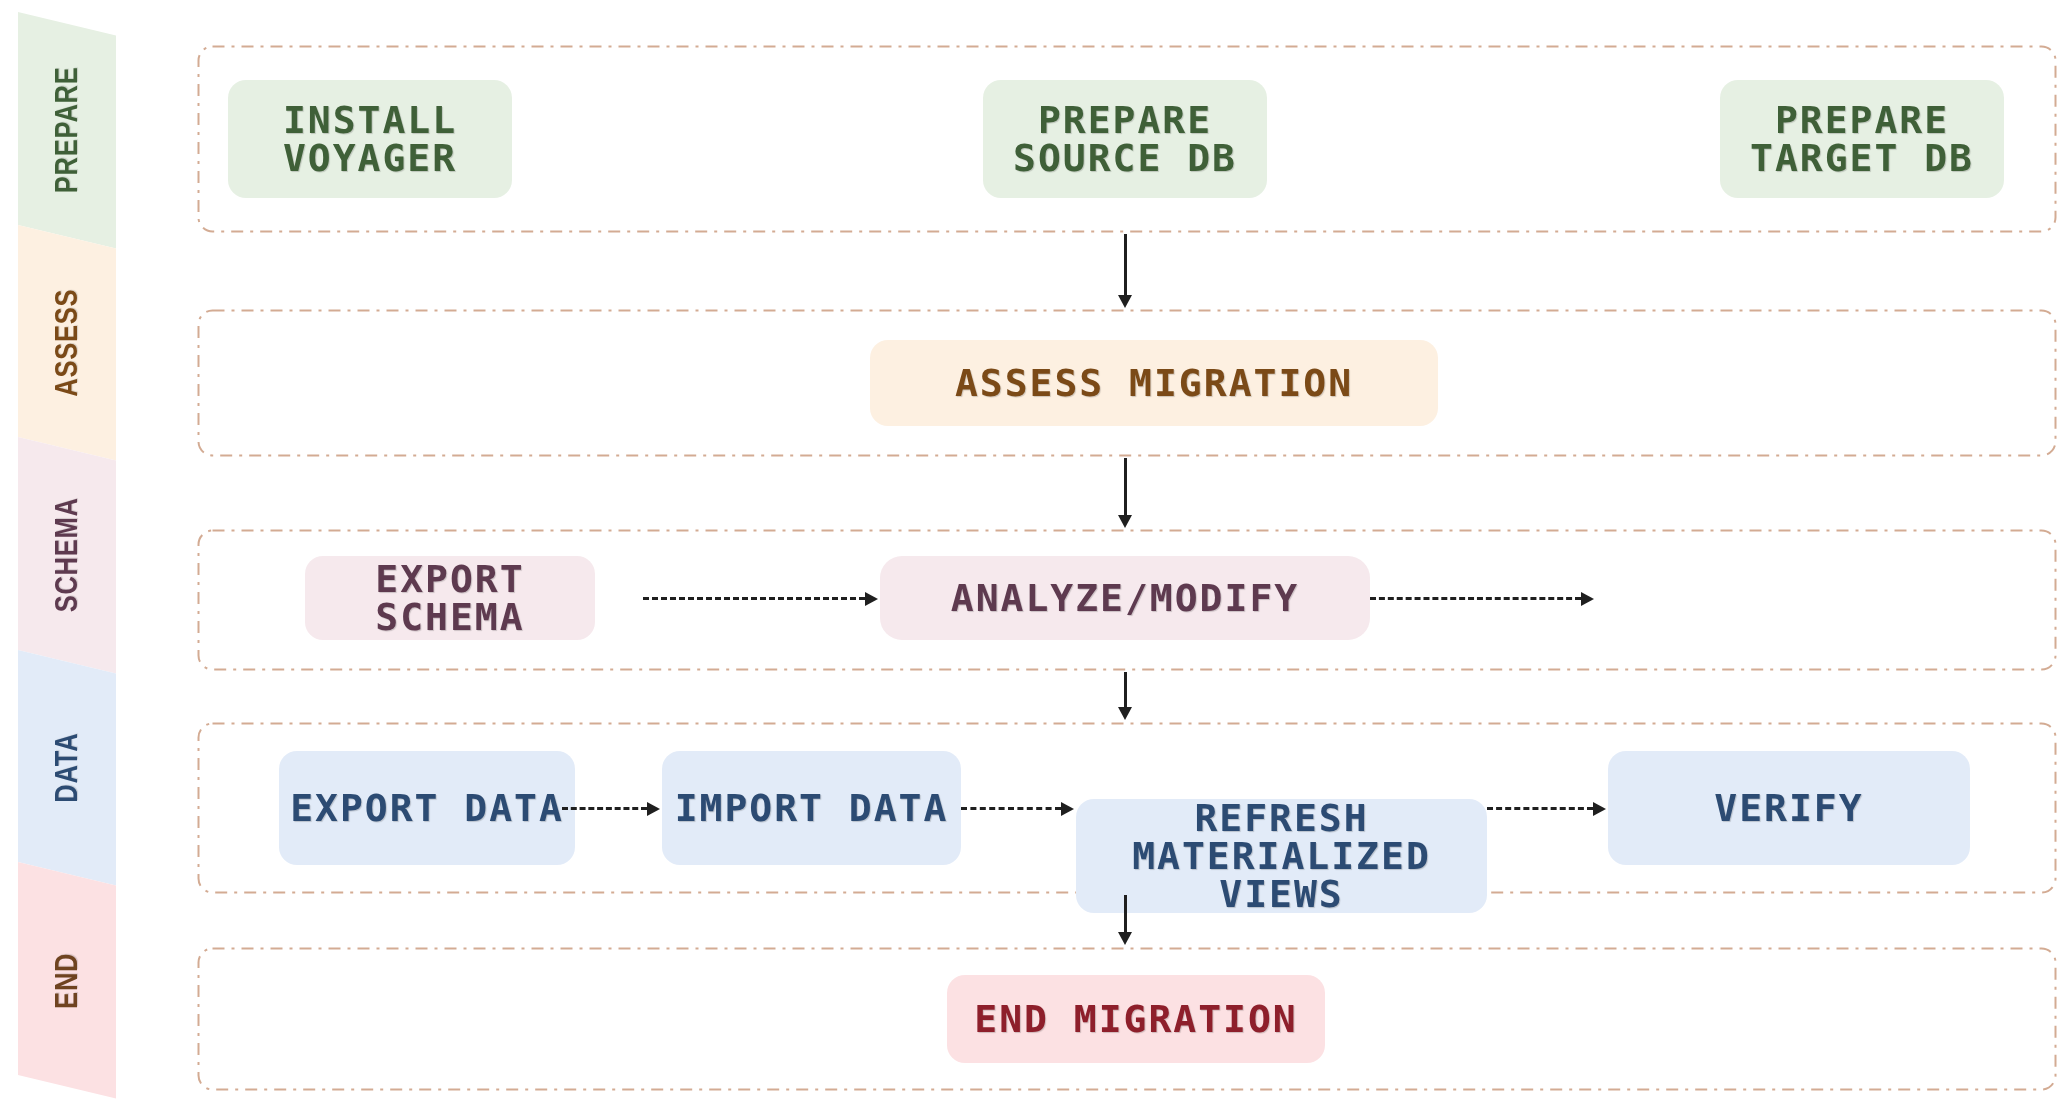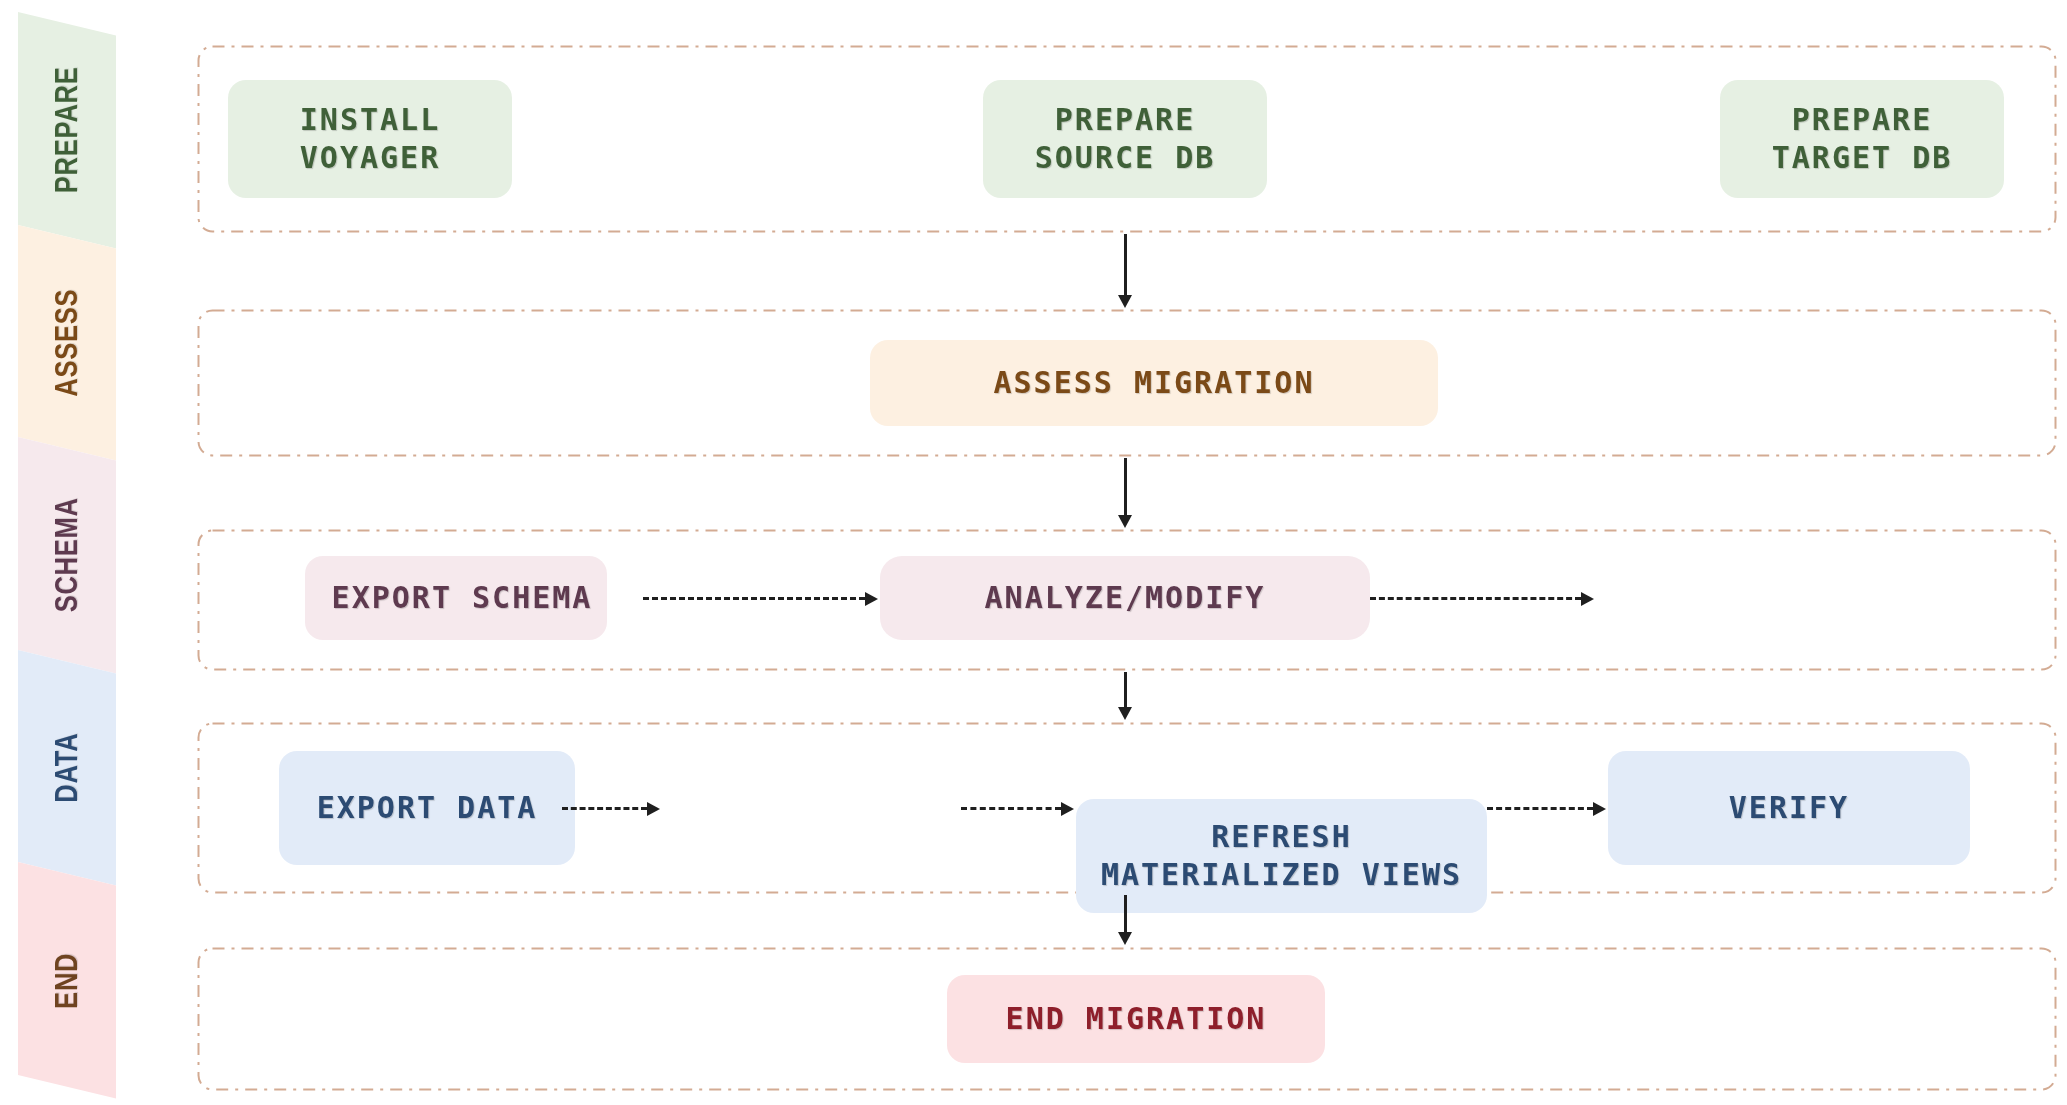--- a/index.html
+++ b/index.html
@@ -42,35 +42,35 @@
   .stage-prepare{top:45px;height:188px;}
   .stage-assess {top:309px;height:148px;}
   .stage-schema {top:529px;height:142px;}
   .stage-data   {top:722px;height:172px;}
   .stage-end    {top:947px;height:144px;}
 
   
   .node{
     position:absolute;border-radius:18px;
     display:flex;align-items:center;justify-content:center;text-align:center;
-    font-weight:bold;font-size:30px;letter-spacing:2px;line-height:38px;
+    font-weight:bold;font-size:38px;letter-spacing:2px;line-height:38px;
     white-space:pre-line;
     text-shadow:1px 1px 1px rgba(0,0,0,.18);
   }
   .stage-prepare .node{background:var(--prepareBg);color:var(--prepareText);}
   .stage-assess  .node{background:var(--assessBg); color:var(--assessText);}
   .stage-schema  .node{background:var(--schemaBg); color:var(--schemaText);}
   .stage-data    .node{background:var(--dataBg);   color:var(--dataText);}
   .stage-end     .node{background:var(--endBg);    color:var(--endText);}
 
   .n-install {left:31px;  top:35px; width:284px; height:118px;}
   .n-source  {left:786px; top:35px; width:284px; height:118px;}
   .n-target  {left:1523px;top:35px; width:284px; height:118px;}
   .n-assess  {left:673px; top:31px; width:568px; height:86px;}
-  .n-exportschema{left:108px; top:27px; width:290px; height:84px;padding-left:12px;}
+  .n-exportschema{left:108px; top:27px; width:290px; height:84px;}
   .n-analyze     {left:683px; top:27px; width:490px; height:84px;border-radius:22px;}
   .n-importschema{left:1399px;top:27px; width:340px; height:84px;}
   .n-exportdata{left:82px;  top:29px; width:296px; height:114px;}
   .n-importdata{left:465px; top:29px; width:299px; height:114px;}
   .n-refresh   {left:879px; top:29px; width:411px; height:114px;margin-top:48px;}
   .n-verify    {left:1411px;top:29px; width:362px; height:114px;}
   .n-endmig  {left:750px; top:28px; width:378px; height:88px;}
 
   
   .varrow{position:absolute;left:1123.5px;width:3px;background:var(--arrow);}
@@ -148,20 +148,21 @@
     <div class="node n-analyze">ANALYZE/MODIFY</div>
     <div class="harrow h-am-is"></div>
   </div>
 
   <div class="stage stage-data">
     <svg class="row-border">
         <rect></rect>
       </svg>
     <div class="node n-exportdata">EXPORT DATA</div>
     <div class="harrow h-ed-id"></div>
+    <div class="node n-importdata">IMPORT DATA</div>
     <div class="harrow h-id-rf"></div>
     <div class="node n-refresh">REFRESH
 MATERIALIZED VIEWS</div>
     <div class="harrow h-rf-vf"></div>
     <div class="node n-verify">VERIFY</div>
   </div>
 
   <div class="stage stage-end">
     <svg class="row-border">
         <rect></rect>

